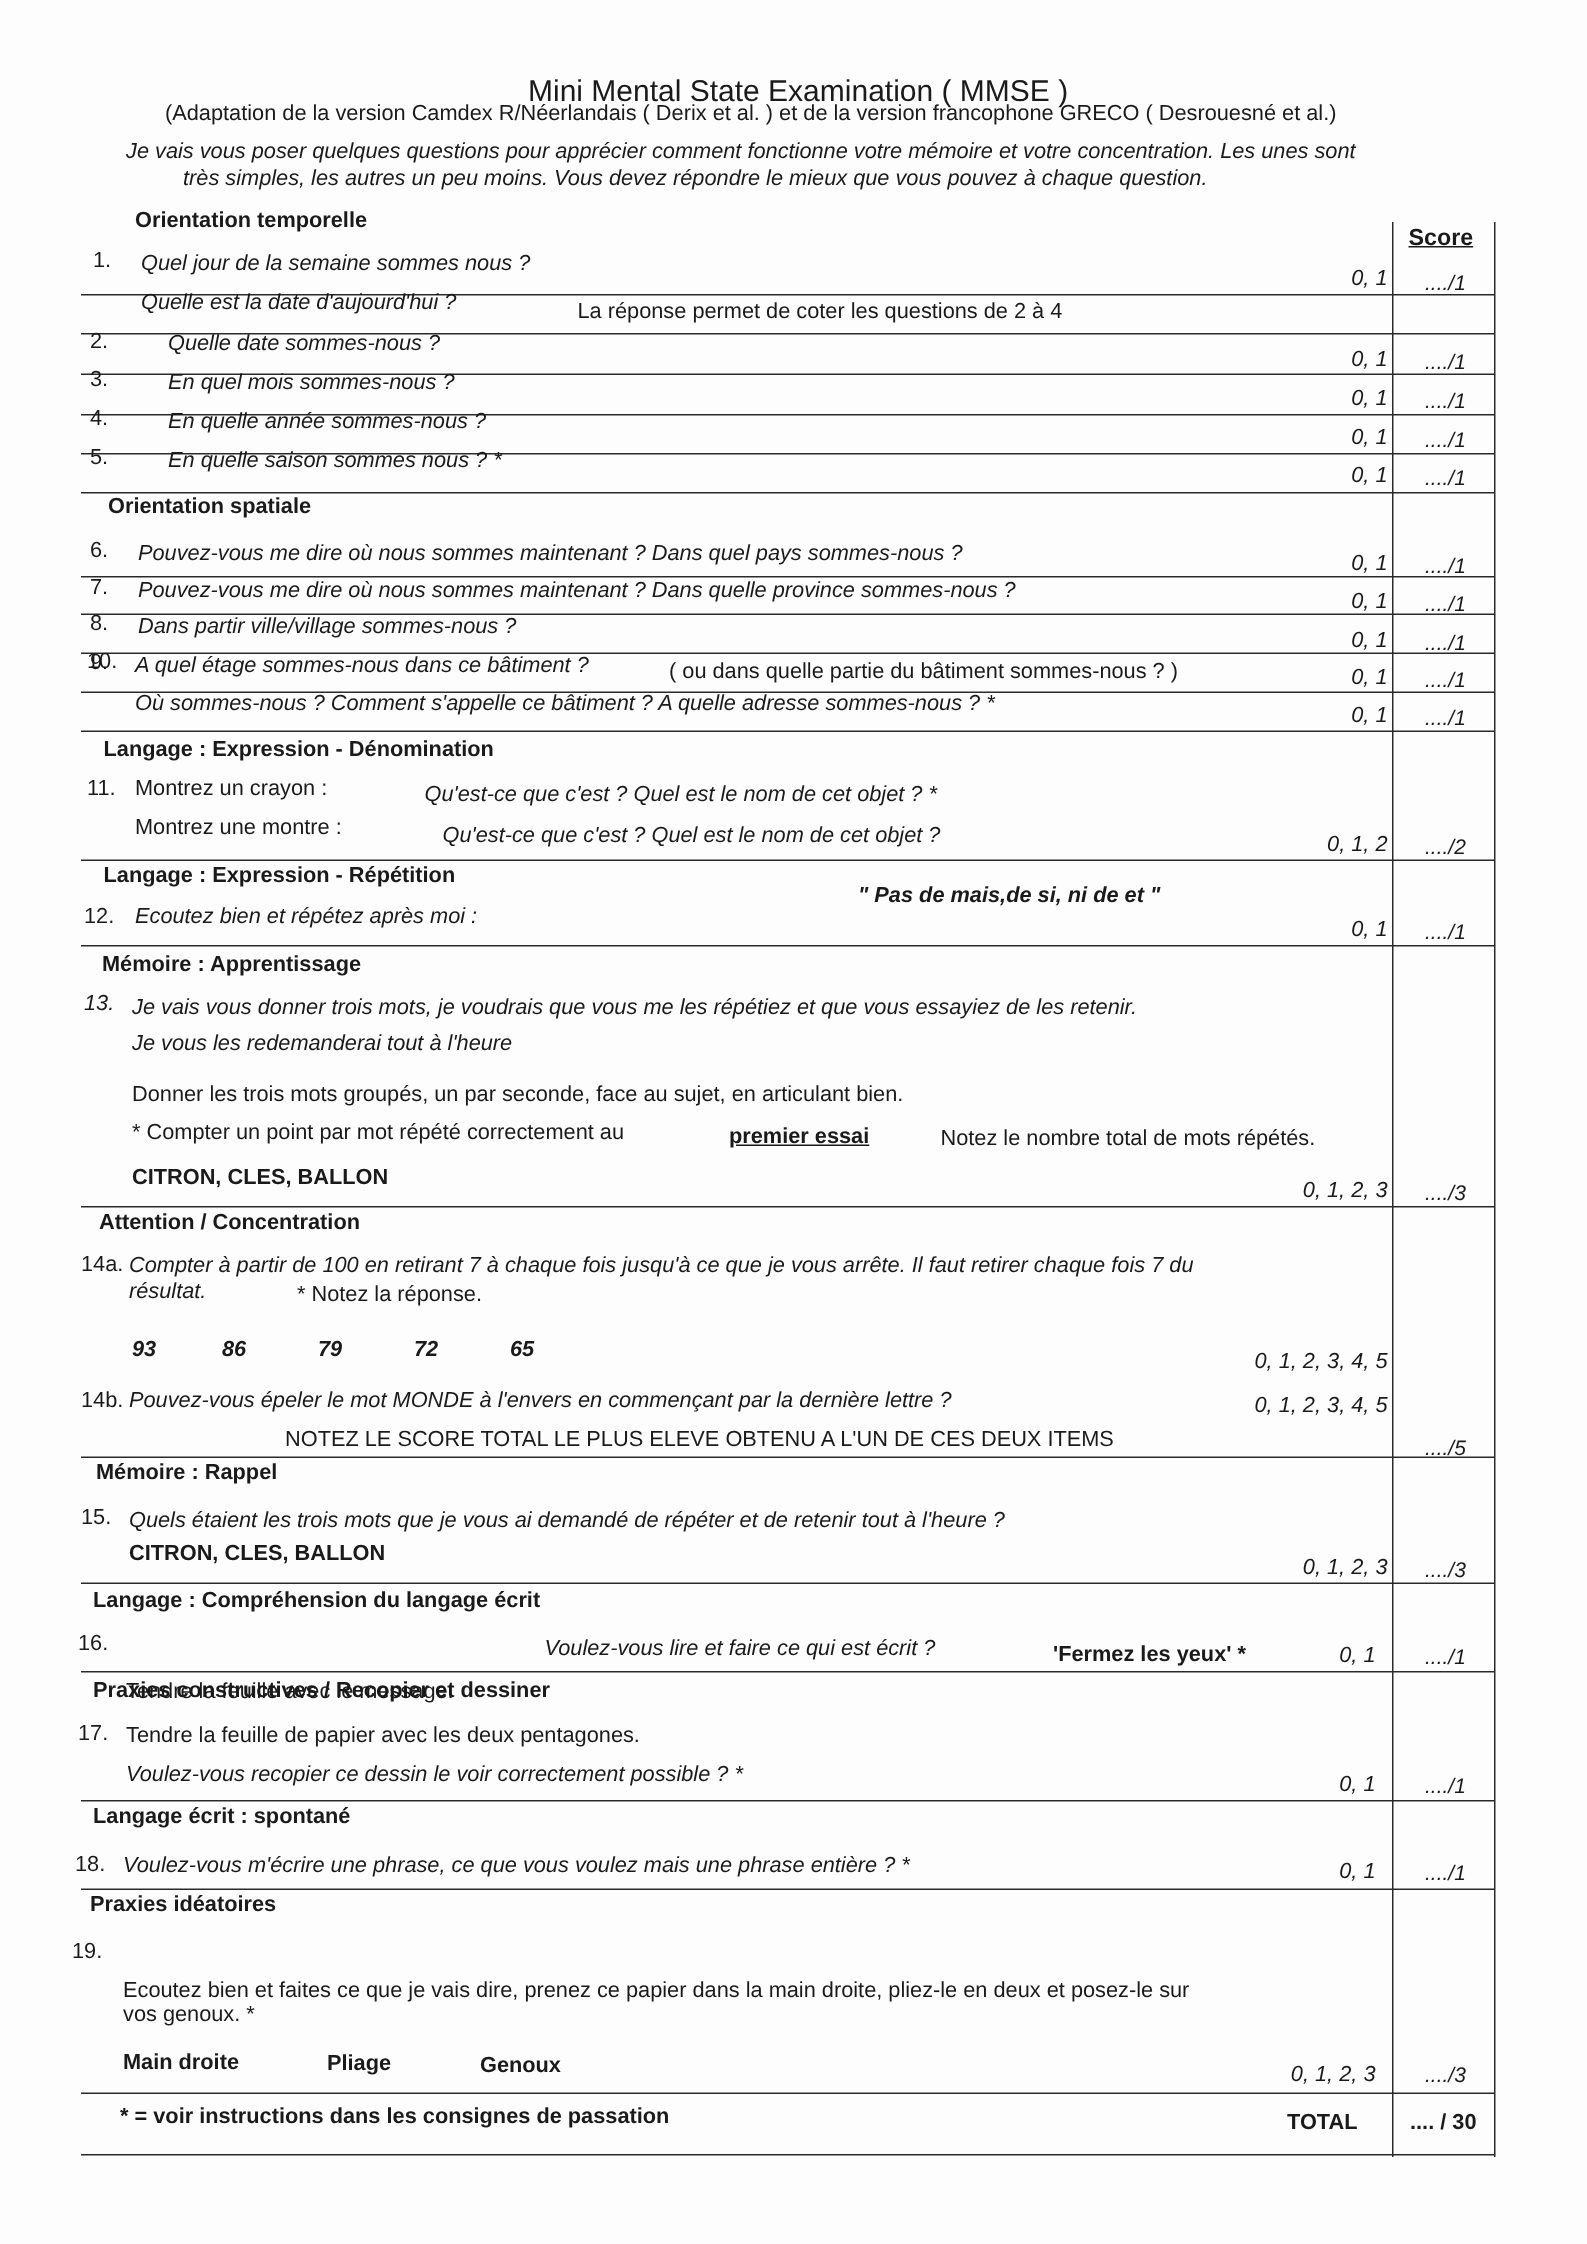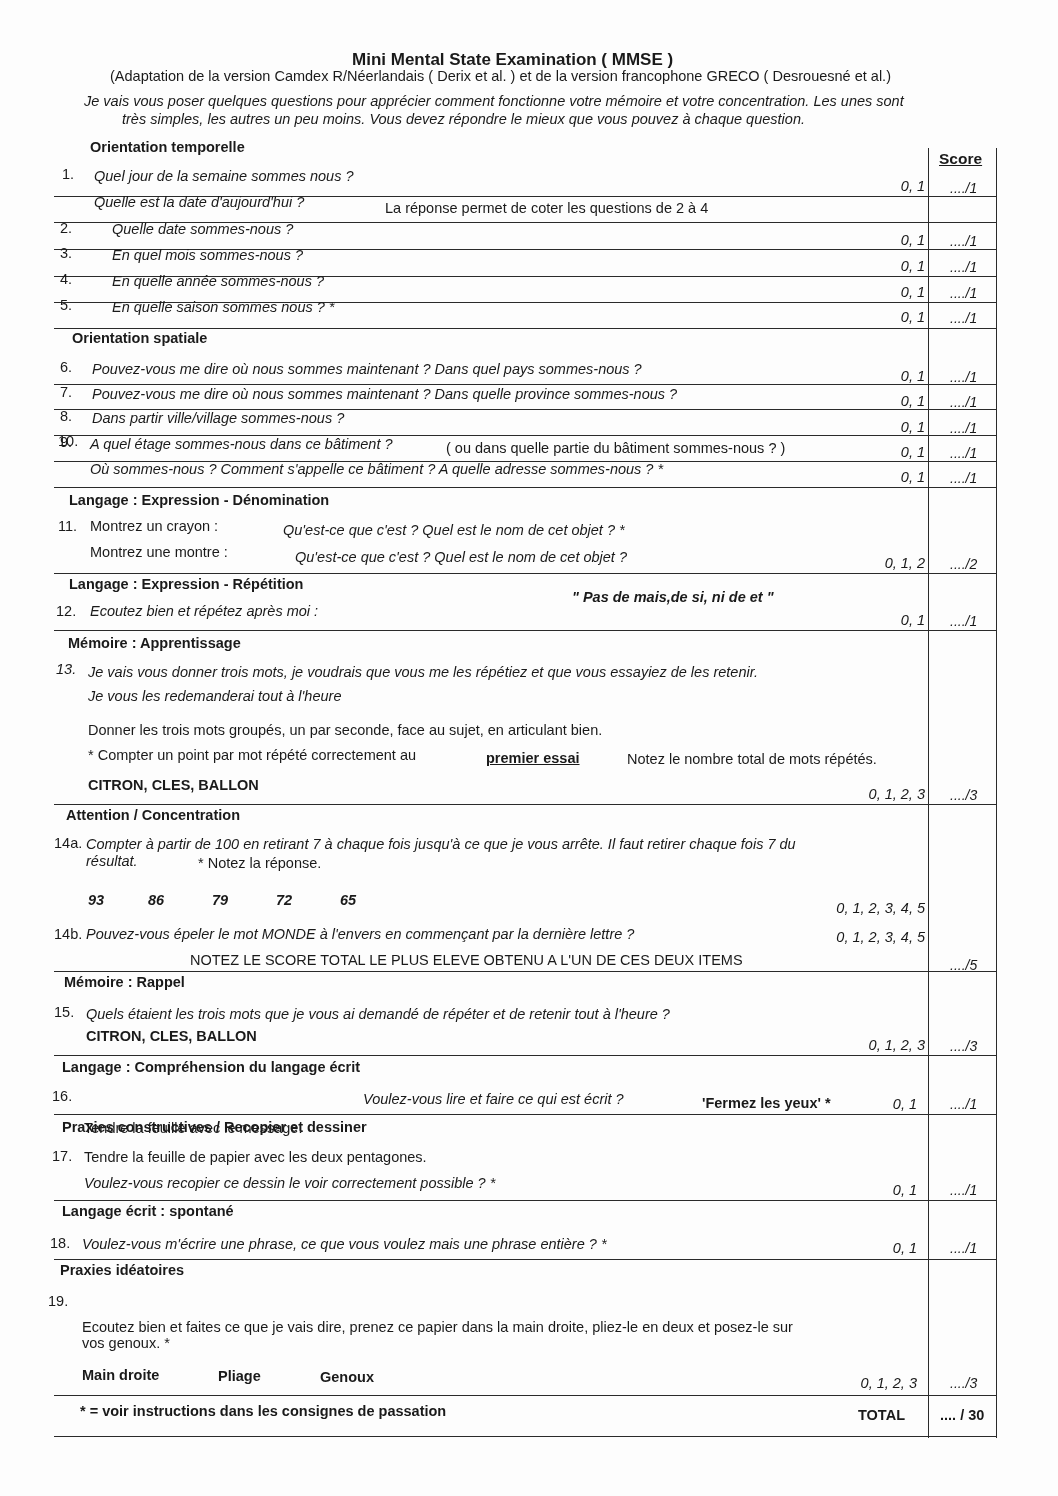--- a/index.html
+++ b/index.html
@@ -1,20 +1,20 @@
 <!DOCTYPE html>
 <html><head>
 <meta charset="utf-8">
 <style>
   html, body { margin: 0; padding: 0; background: #ffffff; }
   body { width: 1058px; height: 1496px; position: relative; overflow: hidden;
          font-family: "Liberation Sans", sans-serif; color: #1a1a1a; }
   .page { position: absolute; left: 0; top: 0; width: 1058px; height: 1496px; background: #fdfdfd; }
   .abs { position: absolute; white-space: nowrap; }
-  .title { font-size: 17px; font-weight: bold; }
+  .title { font-size: 20px; font-weight: normal; }
   .sub { font-size: 14.5px; }
   .intro { font-size: 14.5px; font-style: italic; }
   .sec { font-size: 14.5px; font-weight: bold; }
   .q { font-size: 14.5px; }
   .it { font-style: italic; }
   .bd { font-weight: bold; }
   .ul { text-decoration: underline; }
   .num { font-size: 14.5px; }
   .opt { font-size: 14.5px; font-style: italic; text-align: right; }
   .sc { font-size: 14px; font-style: italic; }

